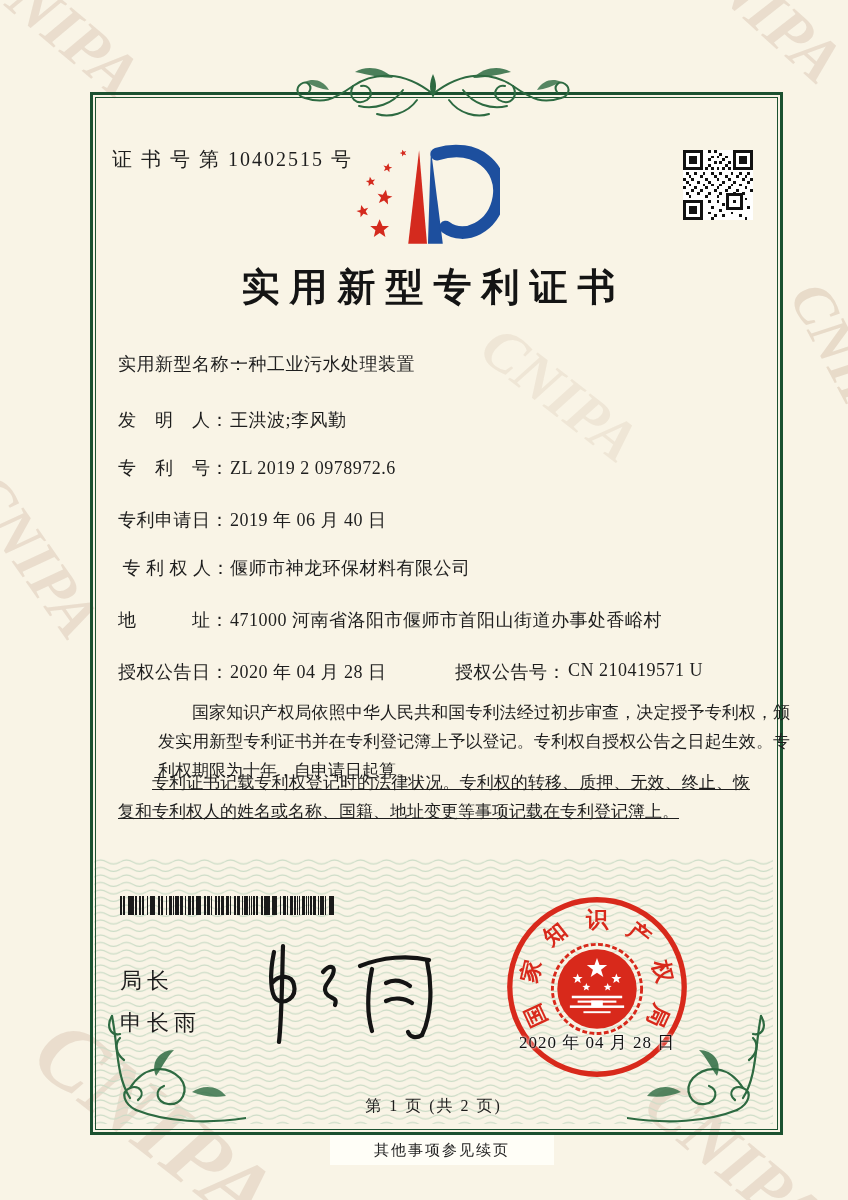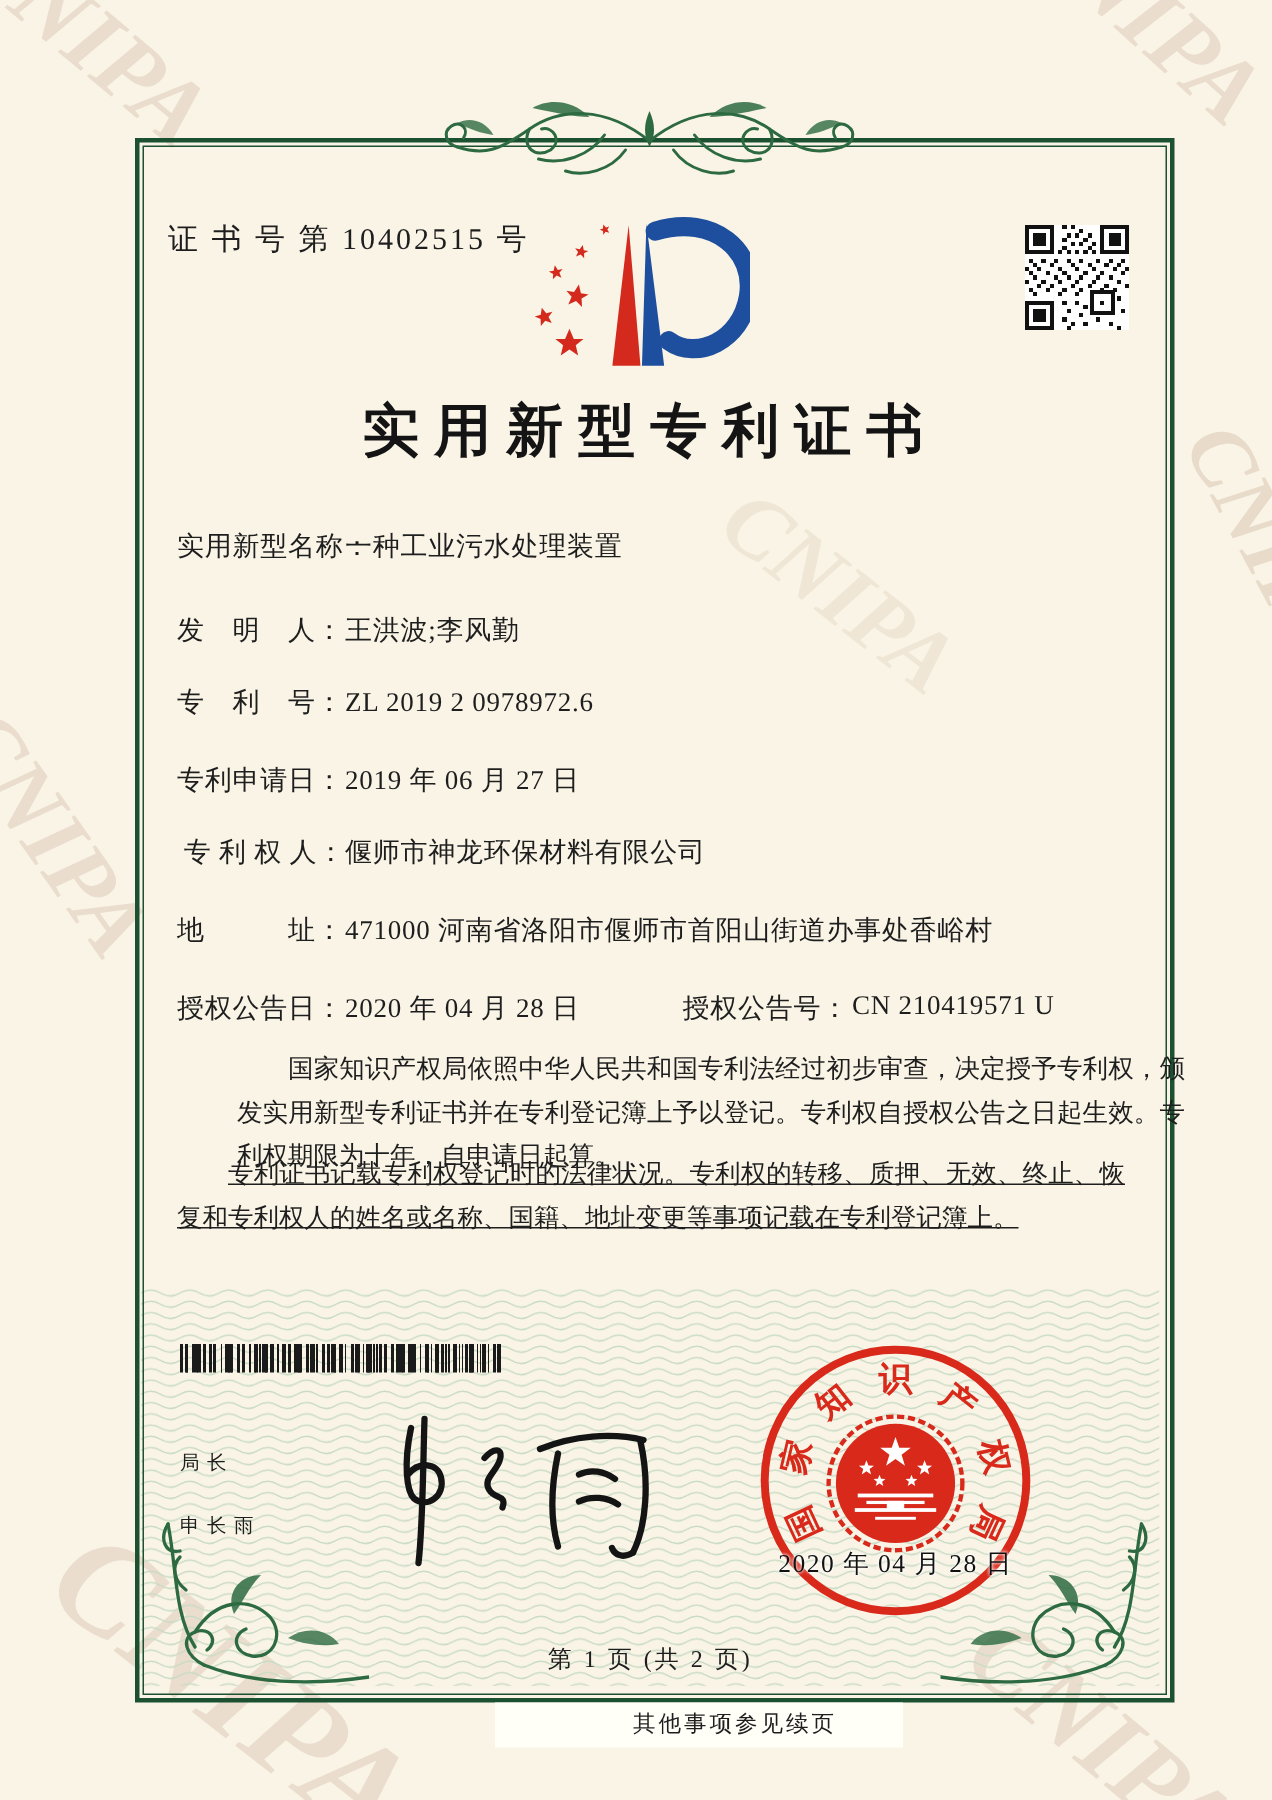--- a/index.html
+++ b/index.html
@@ -24,30 +24,30 @@
   .row .lbl{display:inline-block;width:112px;}
   .para{position:absolute;left:118px;width:632px;font-size:17px;line-height:29px;
         text-align:justify;text-indent:2em;}
 
   
   .barcode{left:120px;top:896px;width:214px;height:19px;
     background-image:
       repeating-linear-gradient(90deg,#1a1a1a 0 2px,transparent 2px 3px,#1a1a1a 3px 5px,transparent 5px 8px,#1a1a1a 8px 9px,transparent 9px 11px,#1a1a1a 11px 14px,transparent 14px 15px,#1a1a1a 15px 16px,transparent 16px 19px),
       repeating-linear-gradient(90deg,transparent 0 4px,#1a1a1a 4px 5px,transparent 5px 9px,#1a1a1a 9px 12px,transparent 12px 16px,#1a1a1a 16px 17px,transparent 17px 23px);}
 
-  .commish{left:120px;font-size:13px;letter-spacing:5px;}
+  .commish{left:120px;font-size:22px;letter-spacing:5px;}
 
   .seal-char{fill:#d8291b;font-size:23px;font-weight:bold;text-anchor:middle;
              dominant-baseline:central;font-family:"Liberation Serif",serif;}
   .seal-date{left:505px;top:1031px;width:184px;text-align:center;font-size:17px;
              letter-spacing:1px;color:#111;text-shadow:0 0 3px #fff,0 0 2px #fff;}
 
   .pagefoot{left:90px;top:1096px;width:687px;text-align:center;font-size:16px;letter-spacing:2px;}
   .contnote{left:330px;top:1135px;width:224px;height:30px;background:#fffef7;
-            text-align:center;font-size:15px;line-height:30px;letter-spacing:2px;padding-left:48px;}
+            text-align:center;font-size:15px;line-height:30px;letter-spacing:2px;}
 </style>
 </head>
 <body>
 
 <div class="wm" style="left:-38px;top:-14px;font-size:64px;transform:rotate(40deg);">CNIPA</div>
 <div class="wm" style="left:666px;top:-30px;font-size:64px;transform:rotate(42deg);">CNIPA</div>
 <div class="wm" style="left:760px;top:330px;font-size:58px;transform:rotate(62deg);color:rgba(199,170,148,0.34);">CNIPA</div>
 <div class="wm" style="left:470px;top:360px;font-size:60px;transform:rotate(38deg);color:rgba(205,182,160,0.22);">CNIPA</div>
 <div class="wm" style="left:-60px;top:520px;font-size:62px;transform:rotate(55deg);">CNIPA</div>
 <div class="wm" style="left:18px;top:1070px;font-size:92px;transform:rotate(38deg);">CNIPA</div>
@@ -232,21 +232,21 @@
 <div class="row" style="top:352px;">
   <span class="lbl">实用新型名称：</span><span>一种工业污水处理装置</span>
 </div>
 <div class="row" style="top:408px;">
   <span class="lbl">发　明　人：</span><span>王洪波;李风勤</span>
 </div>
 <div class="row" style="top:456px;">
   <span class="lbl">专　利　号：</span><span>ZL 2019 2 0978972.6</span>
 </div>
 <div class="row" style="top:508px;">
-  <span class="lbl">专利申请日：</span><span>2019 年 06 月 27 日</span>
+  <span class="lbl">专利申请日：</span><span>2019 年 06 月 40 日</span>
 </div>
 <div class="row" style="top:556px;text-align:right;">
   <span class="lbl">专 利 权 人：</span><span>偃师市神龙环保材料有限公司</span>
 </div>
 <div class="row" style="top:608px;">
   <span class="lbl">地　　　址：</span><span>471000 河南省洛阳市偃师市首阳山街道办事处香峪村</span>
 </div>
 <div class="row" style="top:660px;">
   <span class="lbl">授权公告日：</span><span>2020 年 04 月 28 日</span>
   <span style="position:absolute;left:337px;">授权公告号：</span>

